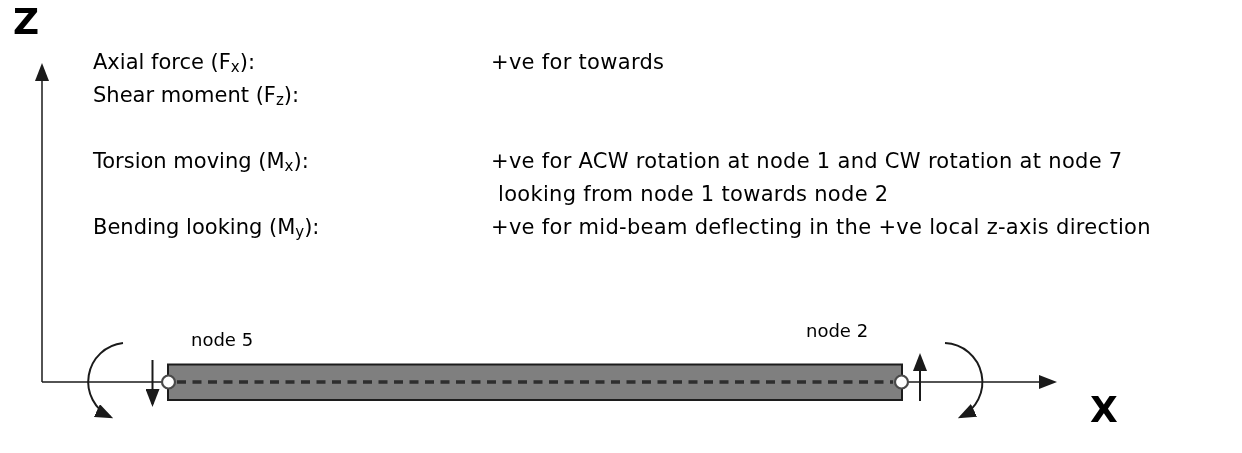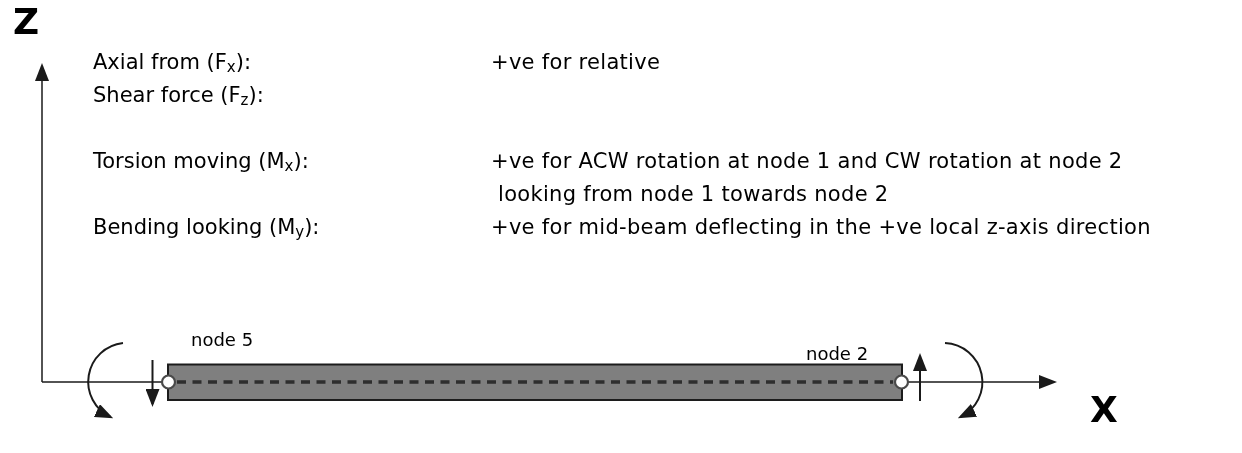--- a/index.html
+++ b/index.html
@@ -33,21 +33,21 @@
   .axis-label.z { left: 13px; top: 4px; }
   .axis-label.x { left: 1090px; top: 392px; }
   .node-label {
     position: absolute;
     font-size: 18px;
     color: #000;
     line-height: 1;
     white-space: nowrap;
   }
   .node-label.n1 { left: 191px; top: 331px; }
-  .node-label.n2 { left: 806px; top: 345px; }
+  .node-label.n2 { left: 806px; top: 322px; }
   .legend {
     position: absolute;
     left: 0; top: 0;
     width: 1242px;
     font-size: 21px;
     color: #000;
   }
   .sc-row { position: absolute; left: 0; width: 1242px; }
   .sc-row.r0 { top: 46px; }
   .sc-row.r1 { top: 79px; }
@@ -77,36 +77,36 @@
   .sc-line.cont { padding-left: 7px; }
 </style>
 </head>
 <body>
 
 <div class="canvas">
 
   <div class="legend">
 
     <div class="sc-row r0">
-      <div class="sc-label"><span>Axial from (F</span><span class="sub">x</span><span>):</span></div>
+      <div class="sc-label"><span>Axial force (F</span><span class="sub">x</span><span>):</span></div>
       <div class="sc-desc">
-        <div class="sc-line">+ve for relative</div>
+        <div class="sc-line">+ve for towards</div>
       </div>
     </div>
 
     <div class="sc-row r1">
-      <div class="sc-label"><span>Shear force (F</span><span class="sub">z</span><span>):</span></div>
+      <div class="sc-label"><span>Shear moment (F</span><span class="sub">z</span><span>):</span></div>
       <div class="sc-desc">
       </div>
     </div>
 
     <div class="sc-row r2">
       <div class="sc-label"><span>Torsion moving (M</span><span class="sub">x</span><span>):</span></div>
       <div class="sc-desc">
-        <div class="sc-line">+ve for ACW rotation at node 1 and CW rotation at node 2</div>
+        <div class="sc-line">+ve for ACW rotation at node 1 and CW rotation at node 7</div>
         <div class="sc-line cont">looking from node 1 towards node 2</div>
       </div>
     </div>
 
     <div class="sc-row r3">
       <div class="sc-label"><span>Bending looking (M</span><span class="sub">y</span><span>):</span></div>
       <div class="sc-desc">
         <div class="sc-line">+ve for mid-beam deflecting in the +ve local z-axis direction</div>
       </div>
     </div>

